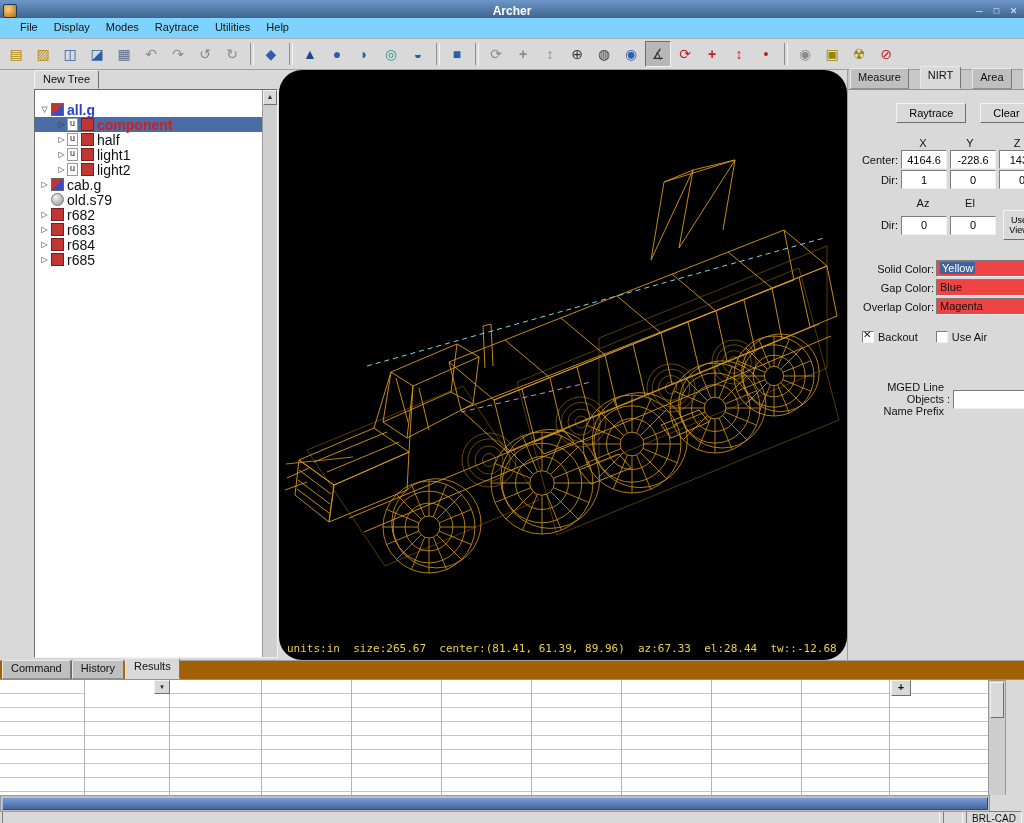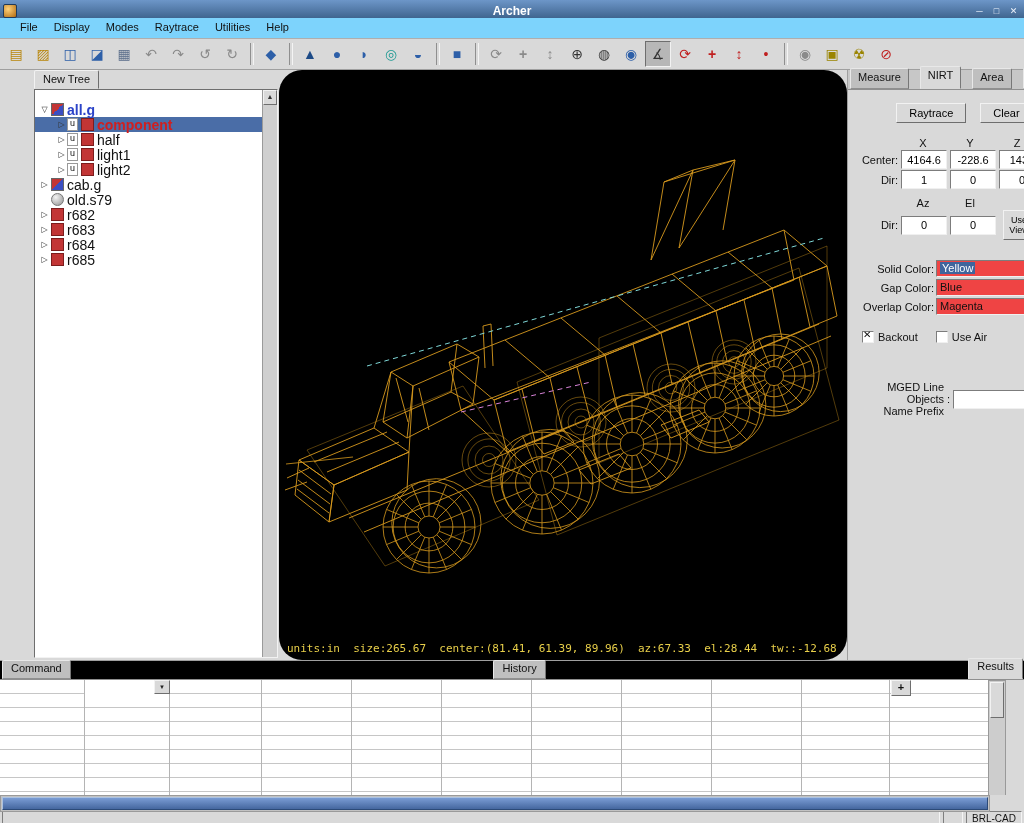--- a/index.html
+++ b/index.html
@@ -110,22 +110,22 @@
   .cbwrap{display:flex;align-items:flex-start;}
   .cb{width:10px;height:10px;background:#fff;border:1px solid;border-color:#7c7c7c #f0f0f0 #f0f0f0 #7c7c7c;
     margin-right:4px;position:relative;}
   .cb.checked::after{content:"✕";position:absolute;left:0px;top:-3px;font-size:10px;color:#111;}
   .mgedrow{margin-top:38px;align-items:center;}
   .mgedlabel{width:92px;text-align:right;line-height:12px;flex:0 0 92px;}
   .mgedcolon{margin:0 3px;}
   .e92{width:92px;}
 
   
-  .ctabs{height:18px;flex:0 0 18px;display:flex;align-items:flex-end;background:#000000;
-    padding-left:2px;border-top:1px solid #9f9f9f;border-bottom:1px solid #8f8f8f;justify-content:space-between;}
+  .ctabs{height:18px;flex:0 0 18px;display:flex;align-items:flex-end;background:#a16207;
+    padding-left:2px;border-top:1px solid #9f9f9f;border-bottom:1px solid #8f8f8f;}
   .ctab{padding:1px 8px;background:#bfbfbf;border:1px solid;border-color:#e8e8e8 #777 #8f8f8f #e8e8e8;
     border-radius:2px 2px 0 0;margin-right:1px;height:15px;}
   .ctab.active{background:#d9d9d9;border-bottom-color:#d9d9d9;height:17px;}
 
   .results{flex:0 0 115px;height:115px;position:relative;background:#d9d9d9;}
   .rgrid{position:absolute;left:0;top:0;width:988px;height:115px;background-color:#fff;
     background-image:
       linear-gradient(90deg,transparent 84px,#b4b4b4 84px,#b4b4b4 85px,transparent 85px),
       linear-gradient(90deg,transparent 169px,#b4b4b4 169px,#b4b4b4 170px,transparent 170px),
       linear-gradient(90deg,transparent 261px,#b4b4b4 261px,#b4b4b4 262px,transparent 262px),

